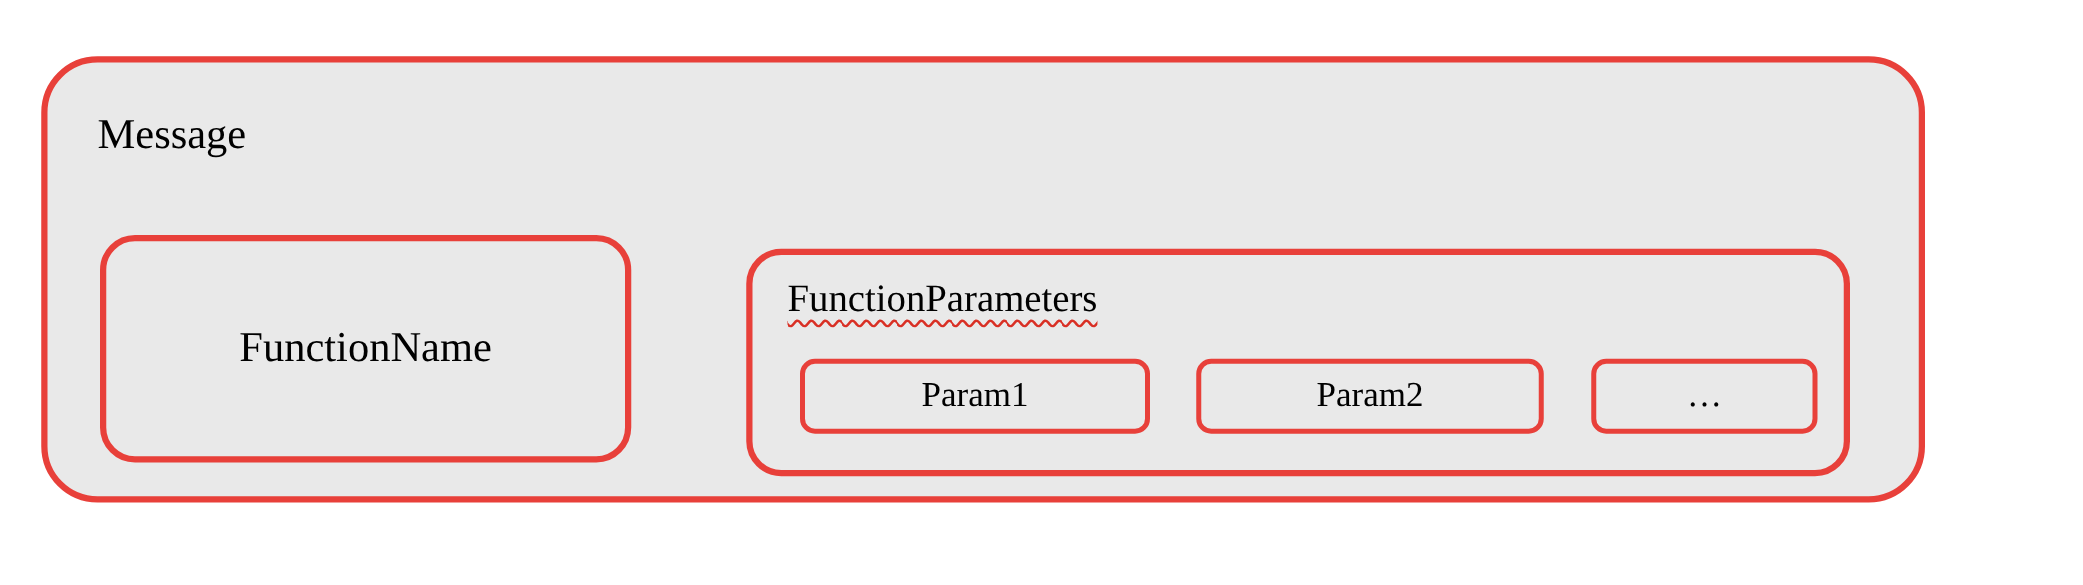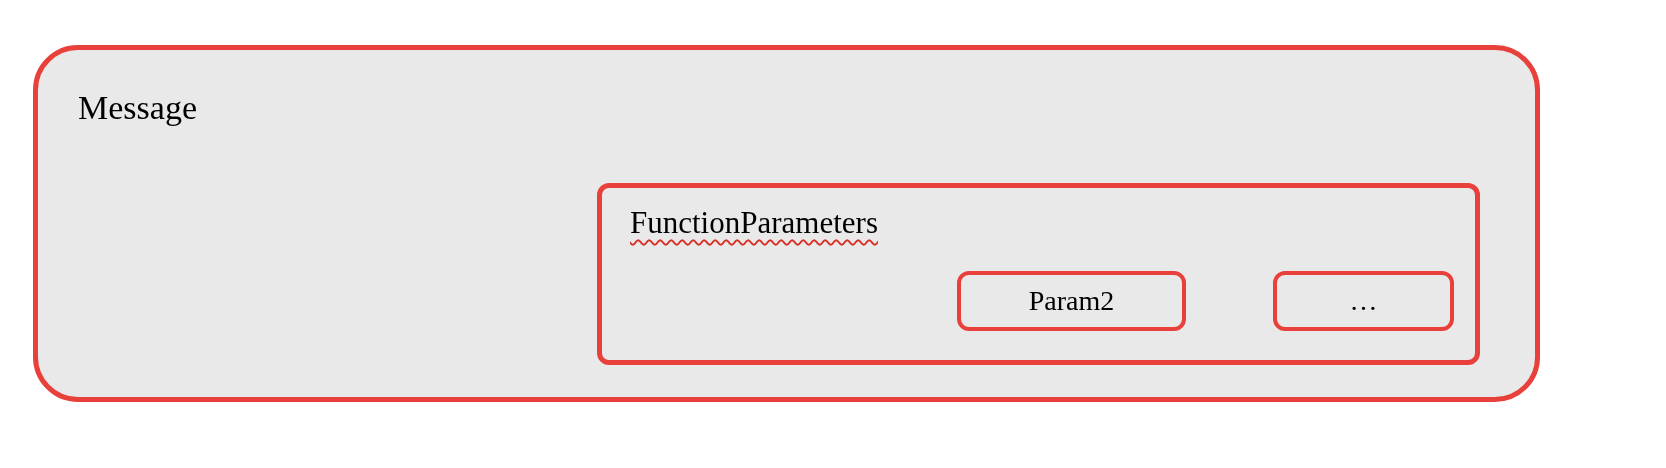--- a/index.html
+++ b/index.html
@@ -55,25 +55,25 @@
     background: var(--fill-color);
     display: flex;
     align-items: center;
     justify-content: center;
     font-size: 34px;
   }
 
   .function-params-box {
     position: absolute;
     left: 559px;
-    top: 133px;
+    top: 149px;
     width: 883px;
     height: 182px;
     border: 5px solid var(--border-color);
-    border-radius: 12px;
+    border-radius: 28px;
     background: var(--fill-color);
   }
 
   .params-label {
     position: absolute;
     left: 28px;
     top: 16px;
     font-size: 31px;
     line-height: 1.2;
     white-space: nowrap;
@@ -90,33 +90,39 @@
     height: 60px;
     border: 4px solid var(--border-color);
     border-radius: 12px;
     background: var(--fill-color);
     display: flex;
     align-items: center;
     justify-content: center;
     font-size: 28px;
   }
   .param-box.p1 { left: 38px;  width: 280px; }
-  .param-box.p2 { left: 355px; width: 229px; align-items: center; }
+  .param-box.p2 { left: 355px; width: 278px; align-items: center; }
   .param-box.p3 { left: 671px; width: 181px; }
 </style>
 </head>
 <body>
 
 <div class="outer-box">
   <div class="message-label">Message</div>
 
+  <div class="function-name-box">
+    <span>FunctionName</span>
+  </div>
 
   <div class="function-params-box">
     <div class="params-label">FunctionParameters</div>
 
+    <div class="param-box p1">
+      <span>Param1</span>
+    </div>
 
     <div class="param-box p2">
       <span>Param2</span>
     </div>
 
     <div class="param-box p3">
       <span>…</span>
     </div>
   </div>
 </div>

